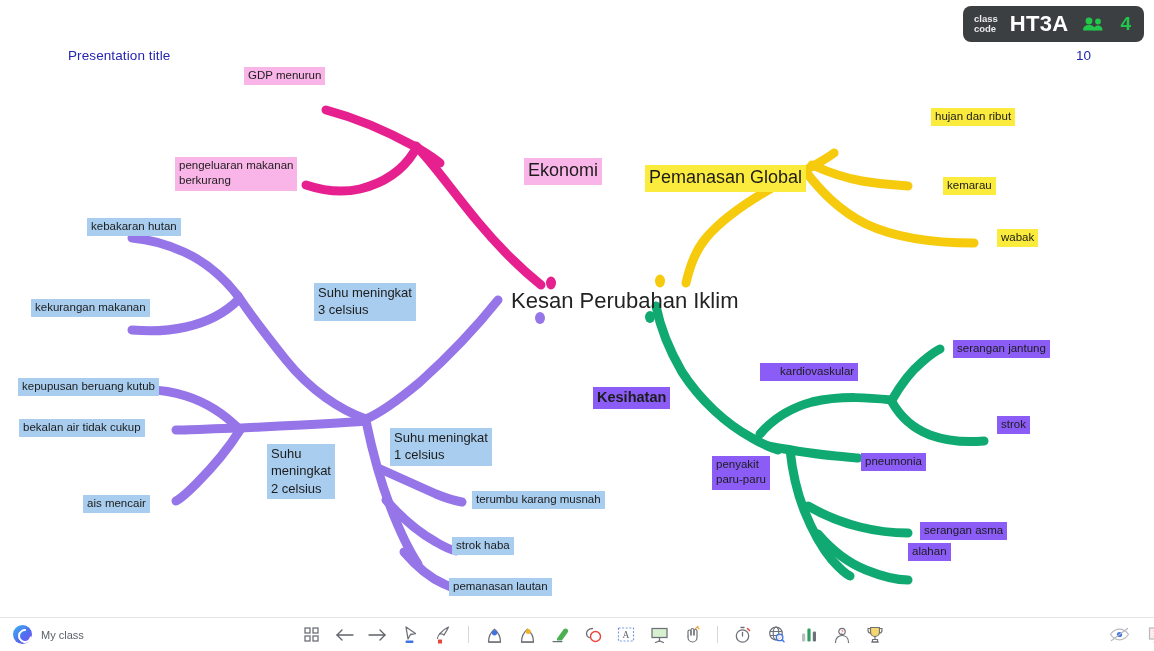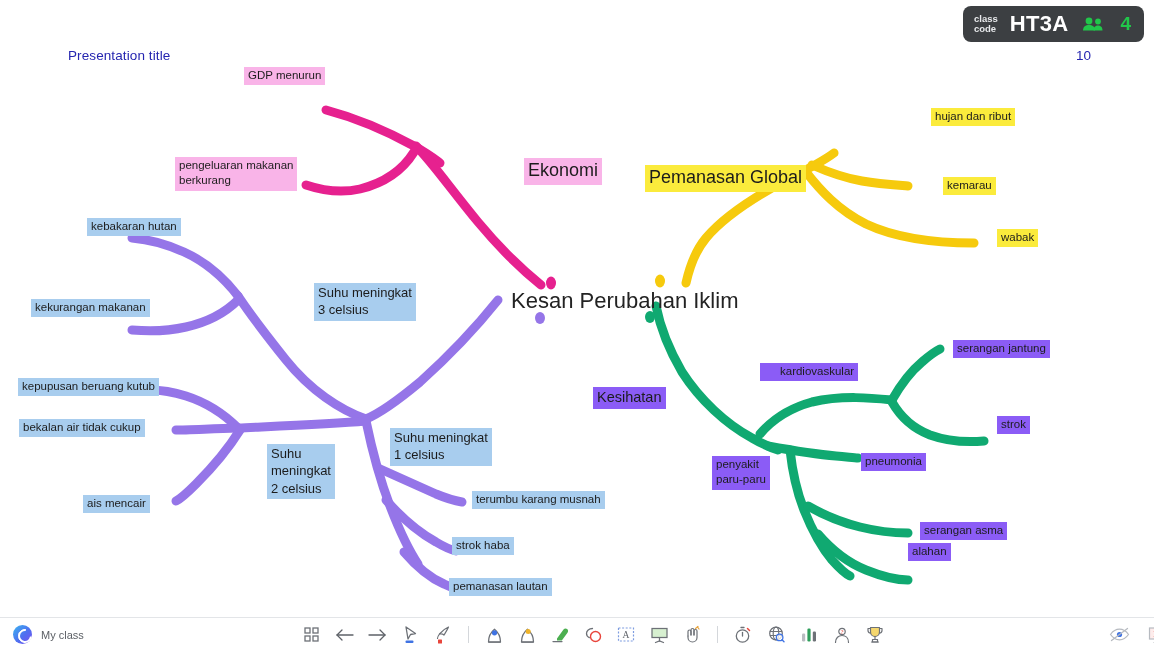--- a/index.html
+++ b/index.html
@@ -258,21 +258,21 @@
     <div class="node n-small hl-blue" style="left:83px; top:495px;">ais mencair</div>
     <div class="node n-large hl-blue" style="left:267px; top:444px;">Suhu
 meningkat
 2 celsius</div>
     <div class="node n-large hl-blue" style="left:390px; top:428px;">Suhu meningkat
 1 celsius</div>
     <div class="node n-small hl-blue" style="left:472px; top:491px;">terumbu karang musnah</div>
     <div class="node n-small hl-blue" style="left:452px; top:537px;">strok haba</div>
     <div class="node n-small hl-blue" style="left:449px; top:578px;">pemanasan lautan</div>
 
-    <div class="node n-mid hl-green" style="left:593px; top:387px;">Kesihatan</div>
+    <div class="node n-mid hl-green" style="left:593px; top:387px;font-weight:bold;">Kesihatan</div>
     <div class="node n-small hl-green" style="left:760px; top:363px;padding-left:20px;">kardiovaskular</div>
     <div class="node n-small hl-green" style="left:953px; top:340px;">serangan jantung</div>
     <div class="node n-small hl-green" style="left:997px; top:416px;">strok</div>
     <div class="node n-small hl-green" style="left:712px; top:456px;">penyakit
 paru-paru</div>
     <div class="node n-small hl-green" style="left:861px; top:453px;">pneumonia</div>
     <div class="node n-small hl-green" style="left:920px; top:522px;">serangan asma</div>
     <div class="node n-small hl-green" style="left:908px; top:543px;">alahan</div>
 
     <div class="class-badge">

